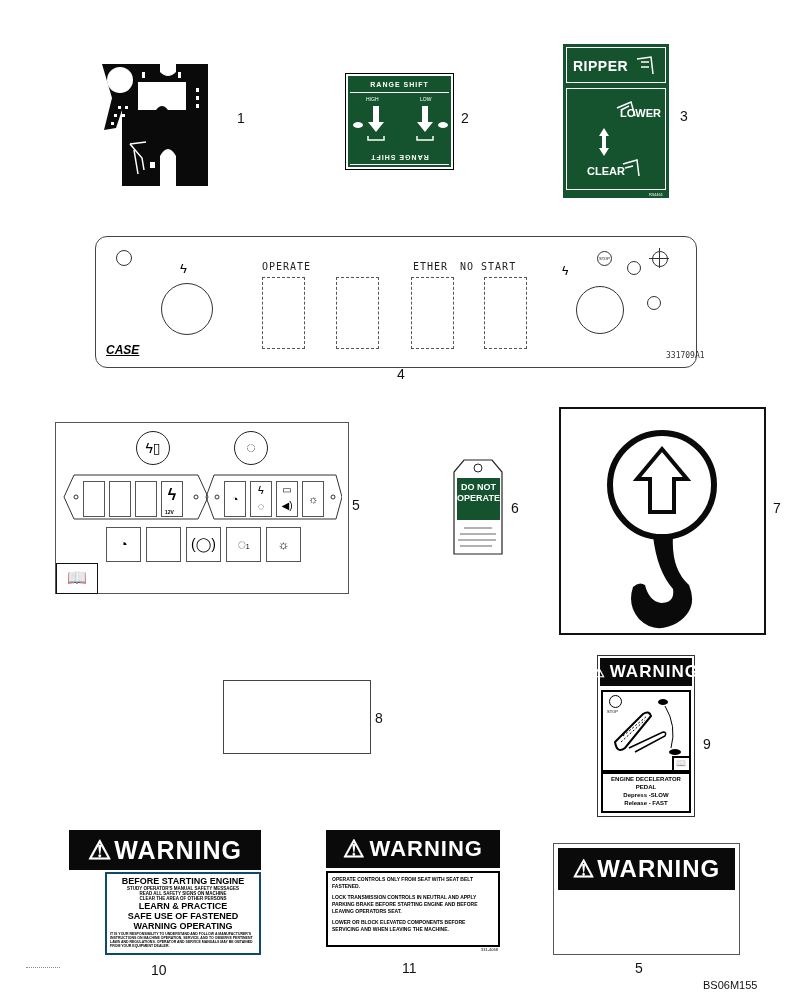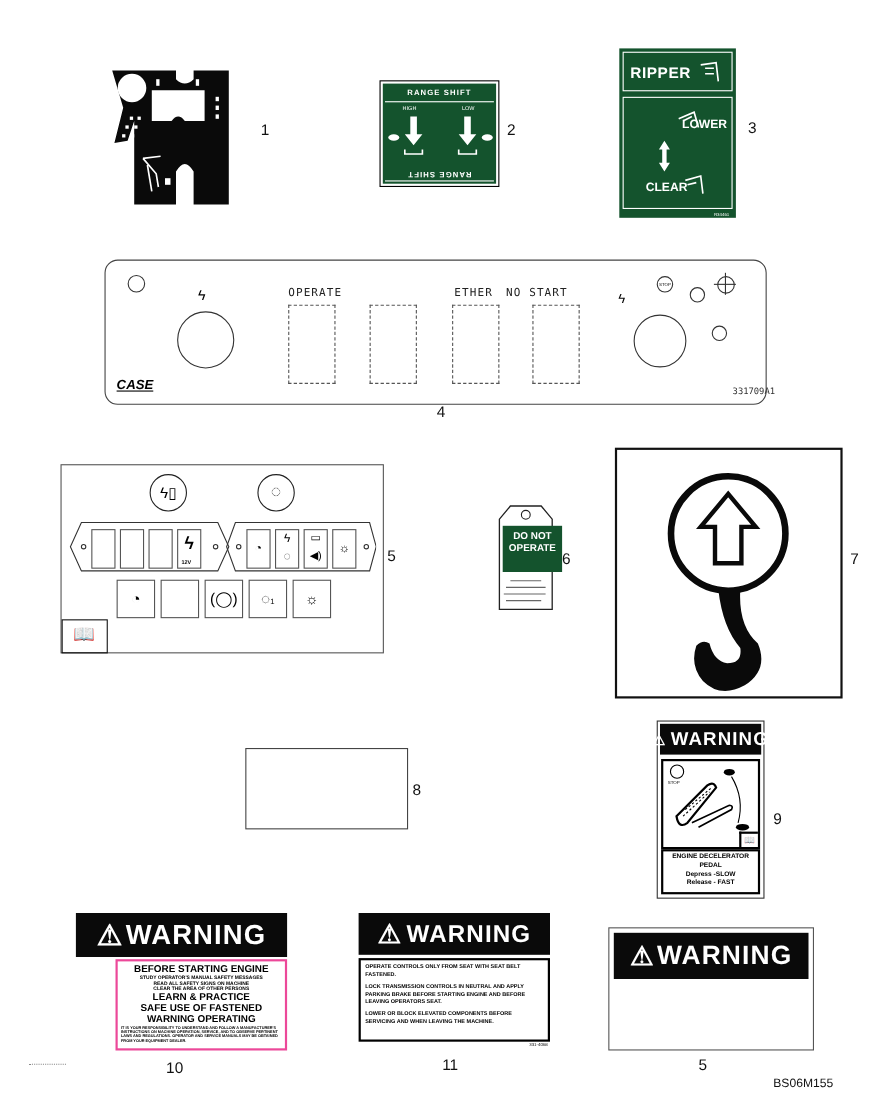--- a/index.html
+++ b/index.html
@@ -131,21 +131,21 @@
 
 <div class="abs" style="left:452px;top:458px;width:52px;height:98px;">
   <svg width="52" height="98" class="abs" style="left:0;top:0;">
     <path d="M12,2 L40,2 L50,14 L50,96 L2,96 L2,14 Z" fill="#fff" stroke="#222" stroke-width="1.2"></path>
     <circle cx="26" cy="10" r="4" fill="none" stroke="#222"></circle>
     <line x1="12" y1="70" x2="40" y2="70" stroke="#666"></line>
       <line x1="8" y1="76" x2="44" y2="76" stroke="#666"></line>
     <line x1="6" y1="82" x2="44" y2="82" stroke="#666"></line>
       <line x1="8" y1="88" x2="40" y2="88" stroke="#666"></line>
   </svg>
-  <div class="abs blk" style="left:5px;top:20px;width:54px;height:42px;color:#fff;font-size:9px;font-weight:bold;text-align:center;padding-top:4px;box-sizing:border-box;line-height:11px;">
+  <div class="abs blk" style="left:5px;top:20px;width:43px;height:42px;color:#fff;font-size:9px;font-weight:bold;text-align:center;padding-top:4px;box-sizing:border-box;line-height:11px;">
     <div>DO NOT</div>
     <div>OPERATE</div>
   </div>
 </div>
 <div class="callout" style="left:511px;top:500px;">6</div>
 
 <div class="abs" style="left:559px;top:407px;width:203px;height:224px;border:2px solid #111;">
   <svg width="203" height="224">
     <circle cx="101" cy="76" r="52" fill="none" stroke="#0a0a0a" stroke-width="6"></circle>
     <path d="M101,40 L126,70 L113,70 L113,103 L89,103 L89,70 L76,70 Z" fill="none" stroke="#0a0a0a" stroke-width="4"></path>
@@ -182,21 +182,21 @@
     <div>Release - FAST</div>
   </div>
 </div>
 <div class="callout" style="left:703px;top:736px;">9</div>
 
 <div class="abs" style="left:69px;top:830px;width:192px;height:125px;">
   <div class="abs warnhead" style="left:0;top:0;right:0;height:40px;font-size:25px;">
     <span style="font-size:26px;margin-right:2px;">⚠</span>
       <span>WARNING</span>
   </div>
-  <div class="abs" style="left:0;top:42px;right:0;bottom:0;border:2px solid #ec4899;text-align:center;font-weight:bold;margin-left:36px;">
+  <div class="abs" style="left:0;top:42px;right:0;bottom:0;border:2px solid #0c4a6e;text-align:center;font-weight:bold;margin-left:36px;">
     <div style="font-size:9px;margin-top:2px;">BEFORE STARTING ENGINE</div>
     <div style="font-size:4.5px;line-height:5px;">STUDY OPERATOR'S MANUAL SAFETY MESSAGES</div>
     <div style="font-size:4.5px;line-height:5px;">READ ALL SAFETY SIGNS ON MACHINE</div>
     <div style="font-size:4.5px;line-height:5px;">CLEAR THE AREA OF OTHER PERSONS</div>
     <div style="font-size:9px;line-height:10px;">LEARN &amp; PRACTICE</div>
     <div style="font-size:9px;line-height:10px;">SAFE USE OF FASTENED</div>
     <div style="font-size:9px;line-height:10px;">WARNING OPERATING</div>
     <div style="font-size:3.5px;line-height:4px;text-align:left;padding:1px 3px;">IT IS YOUR RESPONSIBILITY TO UNDERSTAND AND FOLLOW A MANUFACTURER'S INSTRUCTIONS ON MACHINE OPERATION, SERVICE, AND TO OBSERVE PERTINENT LAWS AND REGULATIONS. OPERATOR AND SERVICE MANUALS MAY BE OBTAINED FROM YOUR EQUIPMENT DEALER.</div>
   </div>
 </div>

